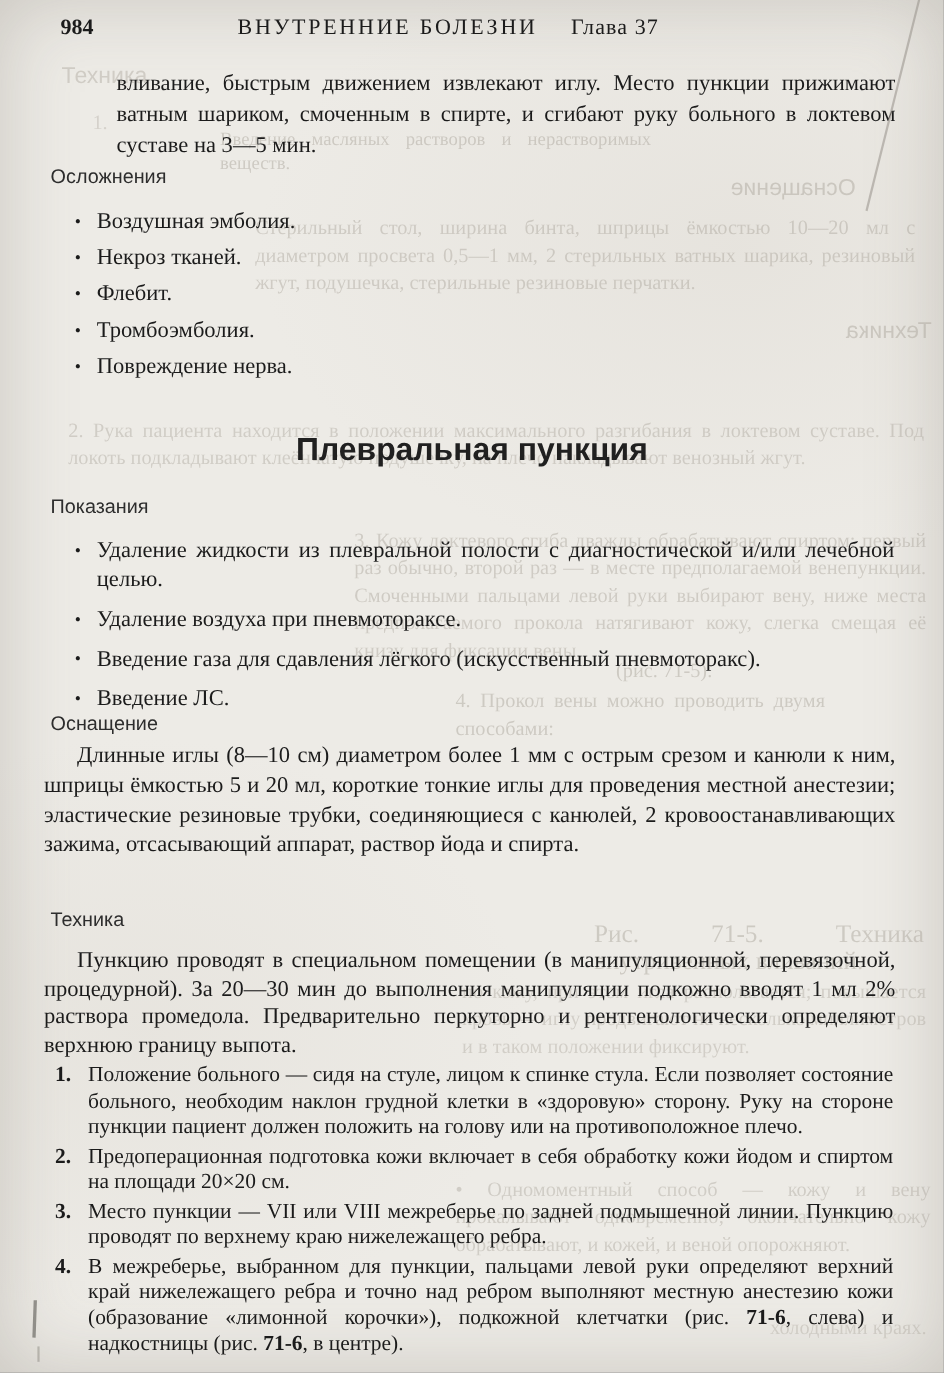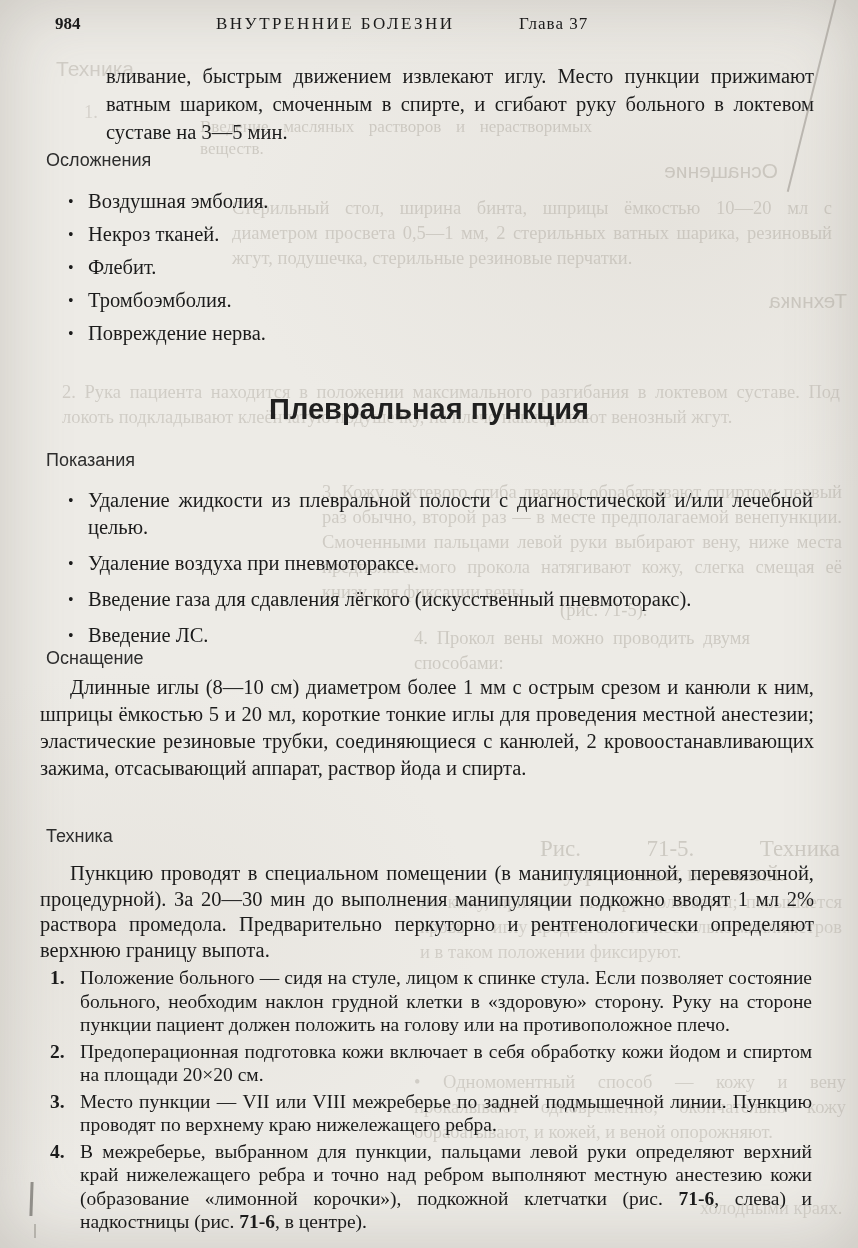--- a/index.html
+++ b/index.html
@@ -10,21 +10,21 @@
     background:
       radial-gradient(ellipse 620px 420px at 78% 18%, rgba(215,210,202,.30), rgba(0,0,0,0) 70%),
       radial-gradient(ellipse 500px 380px at 15% 75%, rgba(214,209,200,.25), rgba(0,0,0,0) 70%),
       #edebe6;
     box-shadow: inset 0 0 70px rgba(110,104,94,.28);
     overflow:hidden;
     font-family:"Liberation Serif", serif;
     color:#1b1b1b;
   }
   
-  .hdr span{position:absolute;top:14px;font-size:17px;white-space:nowrap;}
+  .hdr span{position:absolute;top:14px;font-size:20px;white-space:nowrap;}
   .hdr .pnum{left:55px;font-weight:bold;}
   .hdr .btitle{left:216px;letter-spacing:2.5px;}
   .hdr .chap{left:519px;letter-spacing:1px;}
   
   .p-intro{position:absolute;left:106px;top:62px;width:708px;
     font-size:20.5px;line-height:28px;text-align:justify;}
   .h-sans{position:absolute;left:46px;
     font-family:"Liberation Sans", sans-serif;font-size:18px;color:#2d2d2d;white-space:nowrap;}
   .h-compl{top:150px;} .h-indic{top:450px;} .h-equip{top:648px;} .h-tech{top:826px;}
   .doc-title{position:absolute;left:0;top:393px;width:100%;text-align:center;

